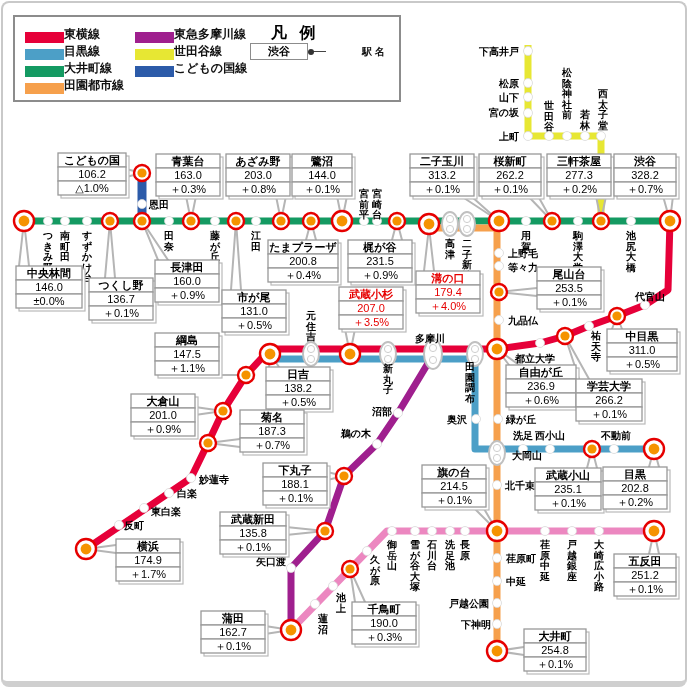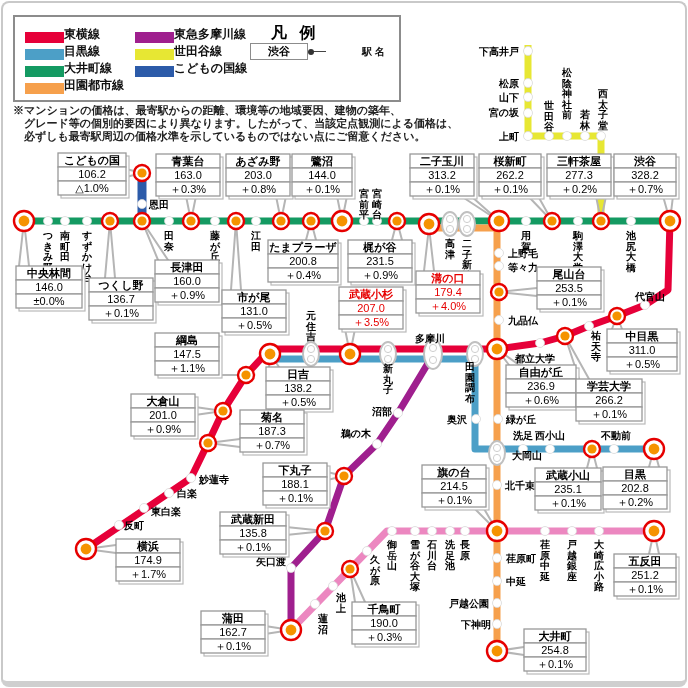--- a/index.html
+++ b/index.html
@@ -806,19 +806,14 @@
     <div class="sample-title">凡 例</div>
     <div class="sample">
       <div class="srow">
         <div class="cell">渋谷</div>
         <span class="dotline"></span>
         <span class="colabel" style="color: rgb(17, 17, 17);">駅 名</span>
       </div>
     </div>
   </div>
 
-  <div class="note">
-    <div>※マンションの価格は、最寄駅からの距離、環境等の地域要因、建物の築年、</div>
-    <div class="ind">グレード等の個別的要因により異なります。したがって、当該定点観測による価格は、</div>
-    <div class="ind">必ずしも最寄駅周辺の価格水準を示しているものではない点にご留意ください。</div>
-  </div>
 
 </div>
 
 </body></html>

